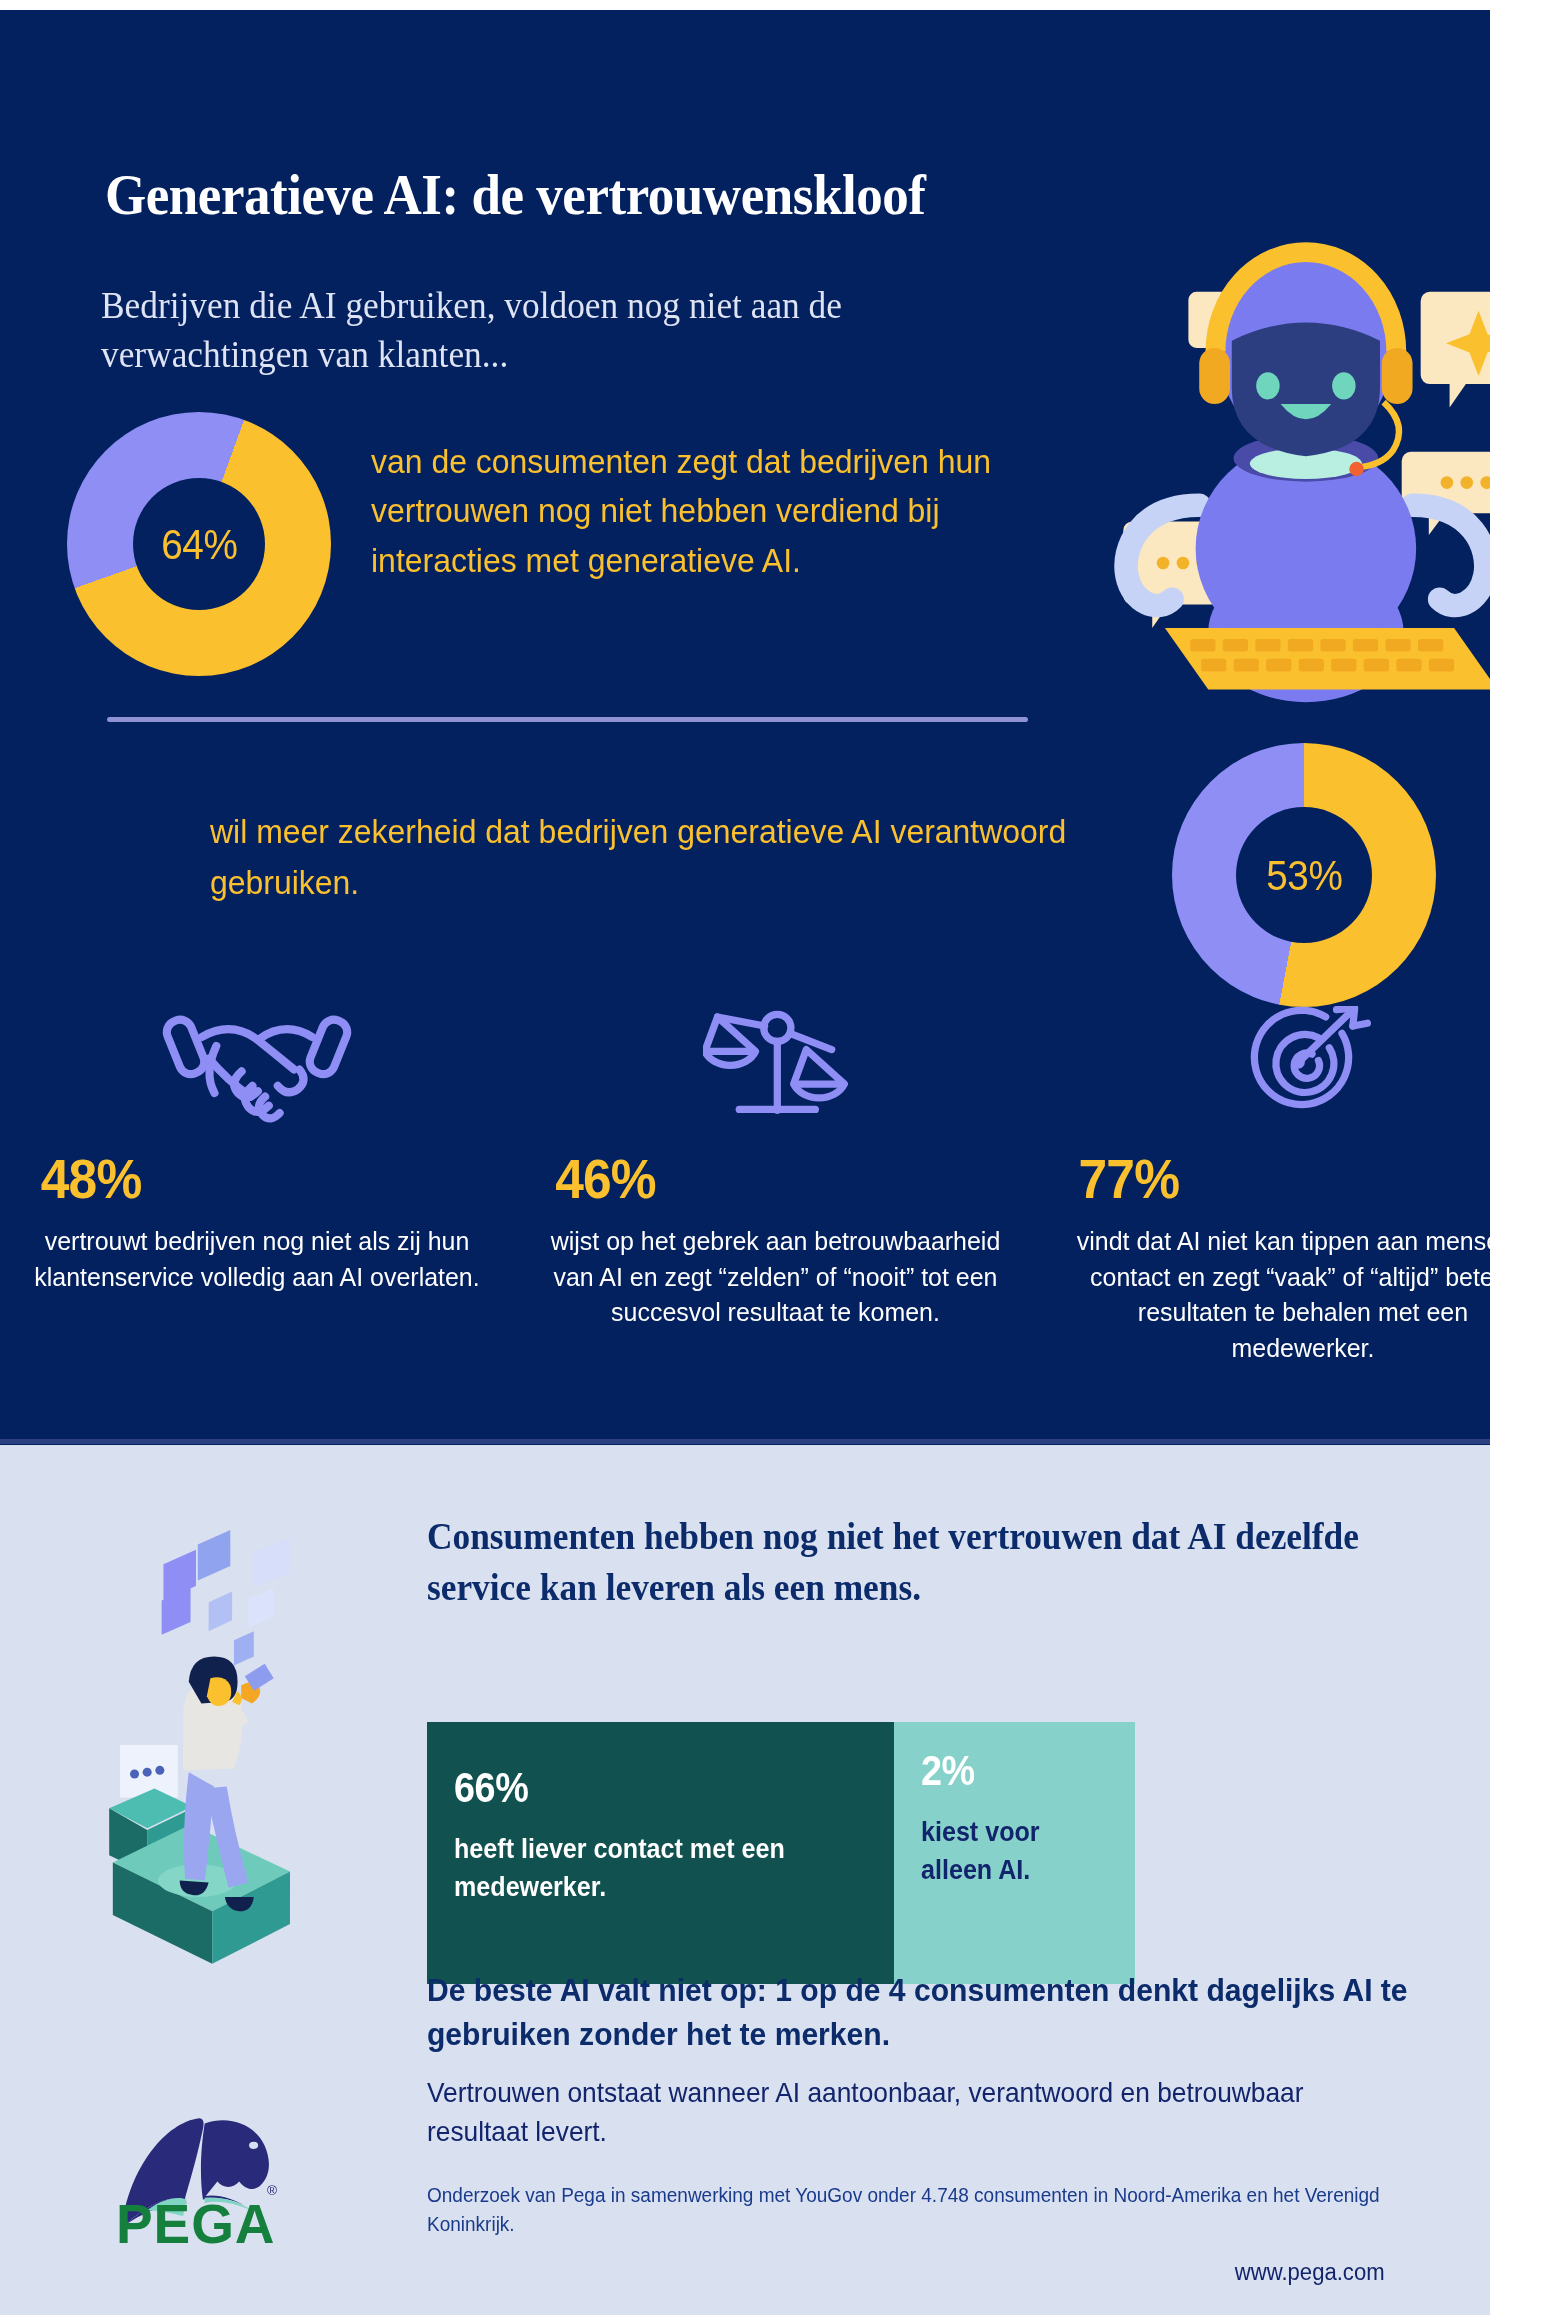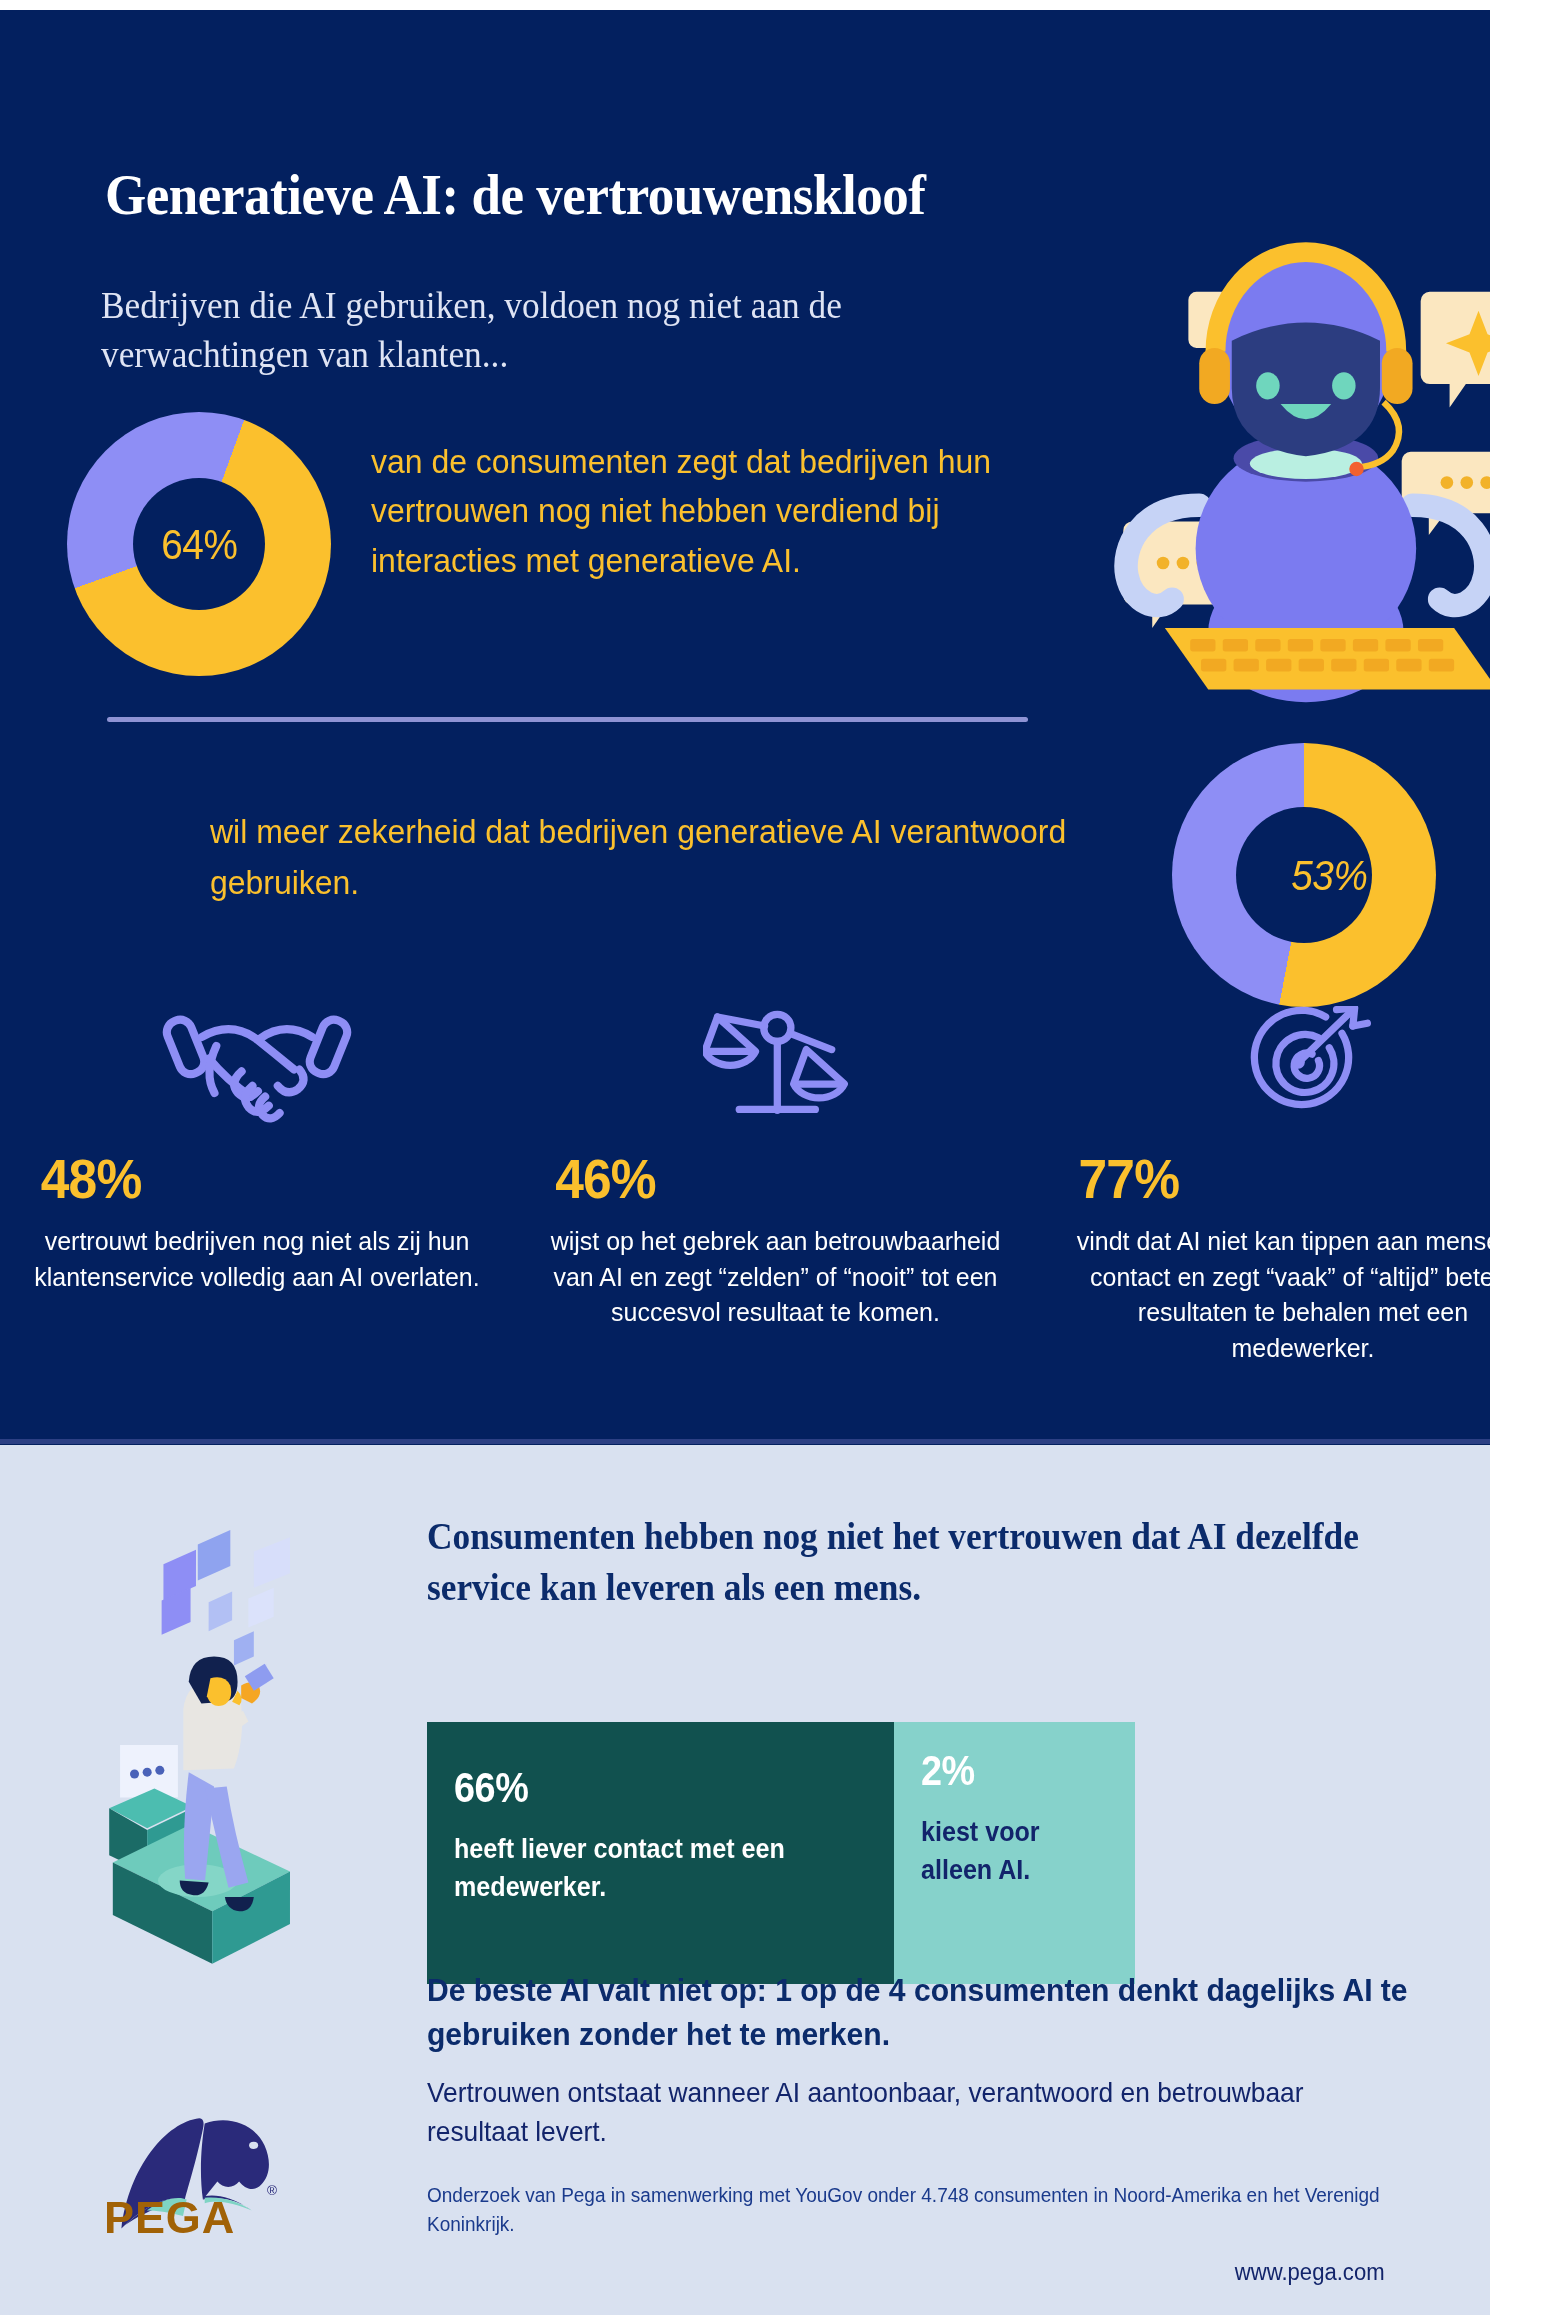--- a/index.html
+++ b/index.html
@@ -104,21 +104,21 @@
     width: 264px; height: 264px;
     border-radius: 50%;
   }
   .donut53-hole {
     position: absolute;
     left: 50%; top: 50%;
     width: 136px; height: 136px;
     margin: -68px 0 0 -68px;
     border-radius: 50%;
     background: #03205f;
-    display: flex; align-items: center; justify-content: flex-end; font-style: italic;
+    display: flex; align-items: center; justify-content: center;
   }
   .donut53-label {
     font-size: 43px;
     color: #fbc02d;
     letter-spacing: -0.5px;
     transform: scaleX(0.9);
   }
 
   .blurb53 {
     position: absolute;
@@ -258,25 +258,25 @@
     transform: scaleX(0.94);
   }
 
   .pega-logo {
     position: absolute;
     left: 116px; top: 2099px;
     width: 172px; height: 145px;
   }
   .pega-word {
     position: absolute;
-    left: 104px; top: 2182px;
-    font-size: 45px;
+    left: 116px; top: 2182px;
+    font-size: 55px;
     font-weight: bold;
     letter-spacing: 0.9px;
-    color: #a16207;
+    color: #15803d;
   }
   .pega-reg {
     position: absolute;
     left: 267px; top: 2173px;
     font-size: 13.6px;
     color: #2a2a7a;
   }
 
   .robot { position: absolute; left: 1038px; top: 224px; width: 543px; height: 470px; }
   .person { position: absolute; left: 89px; top: 1491px; width: 317px; height: 470px; }

